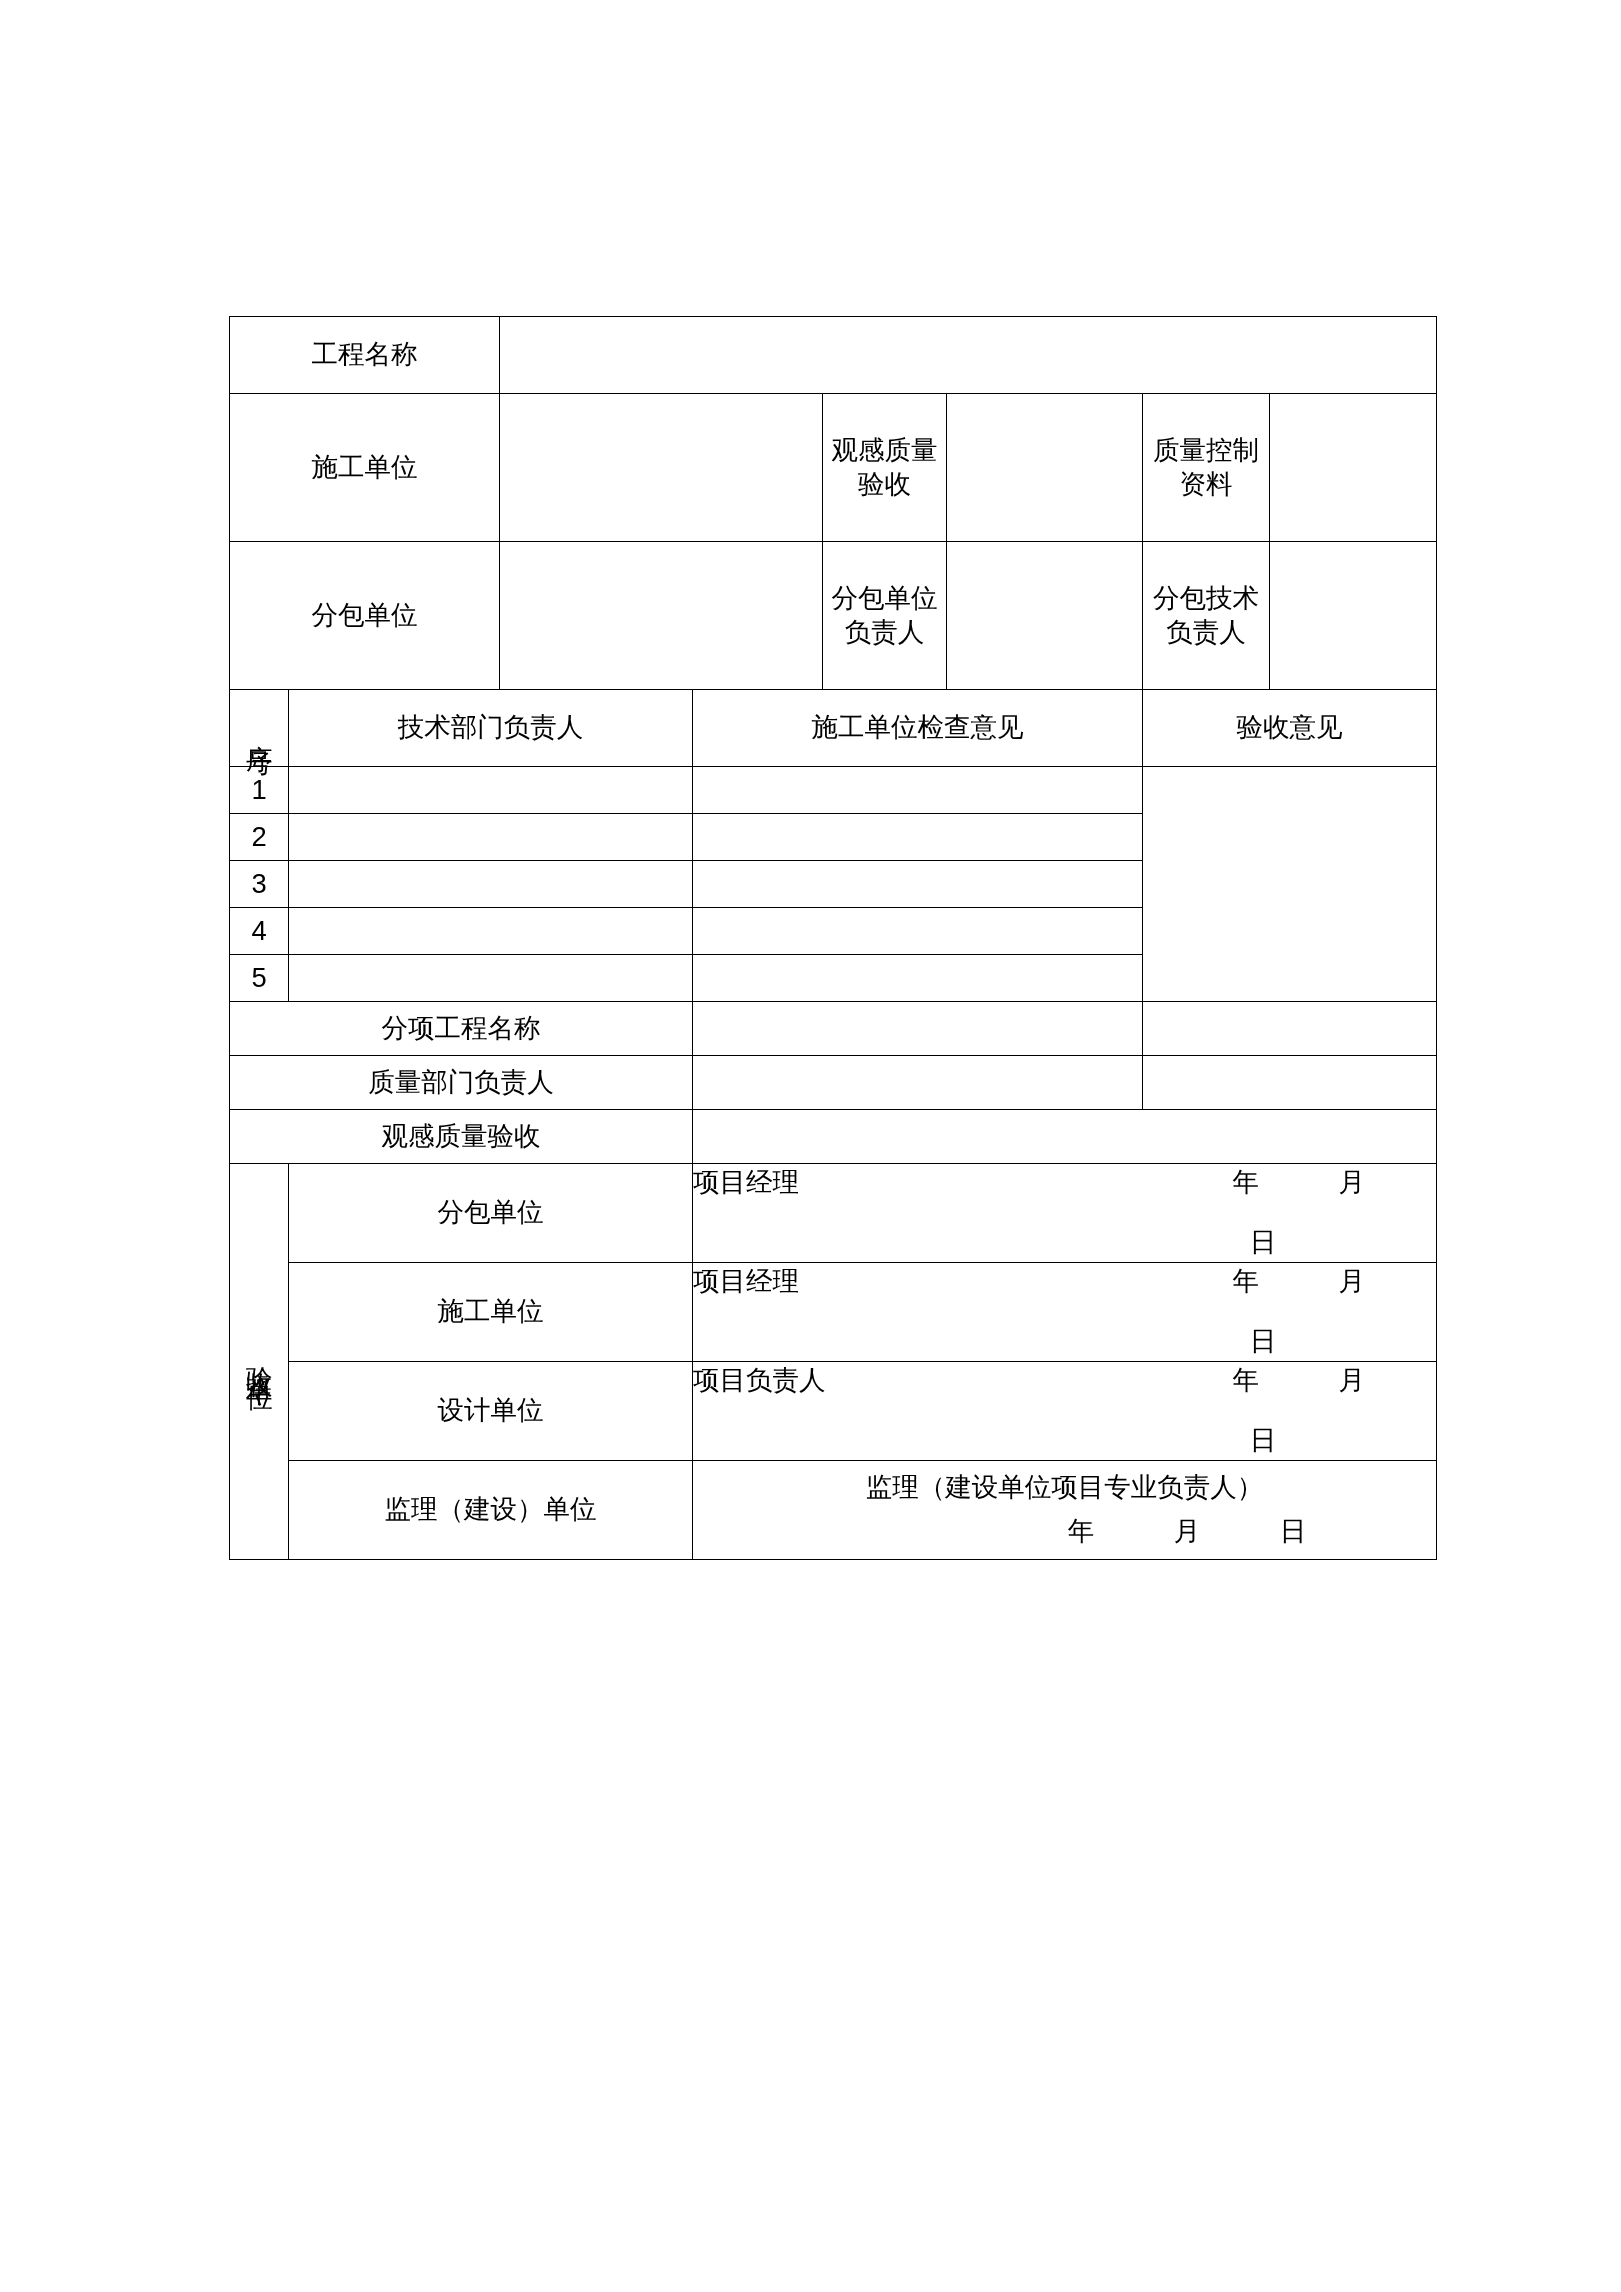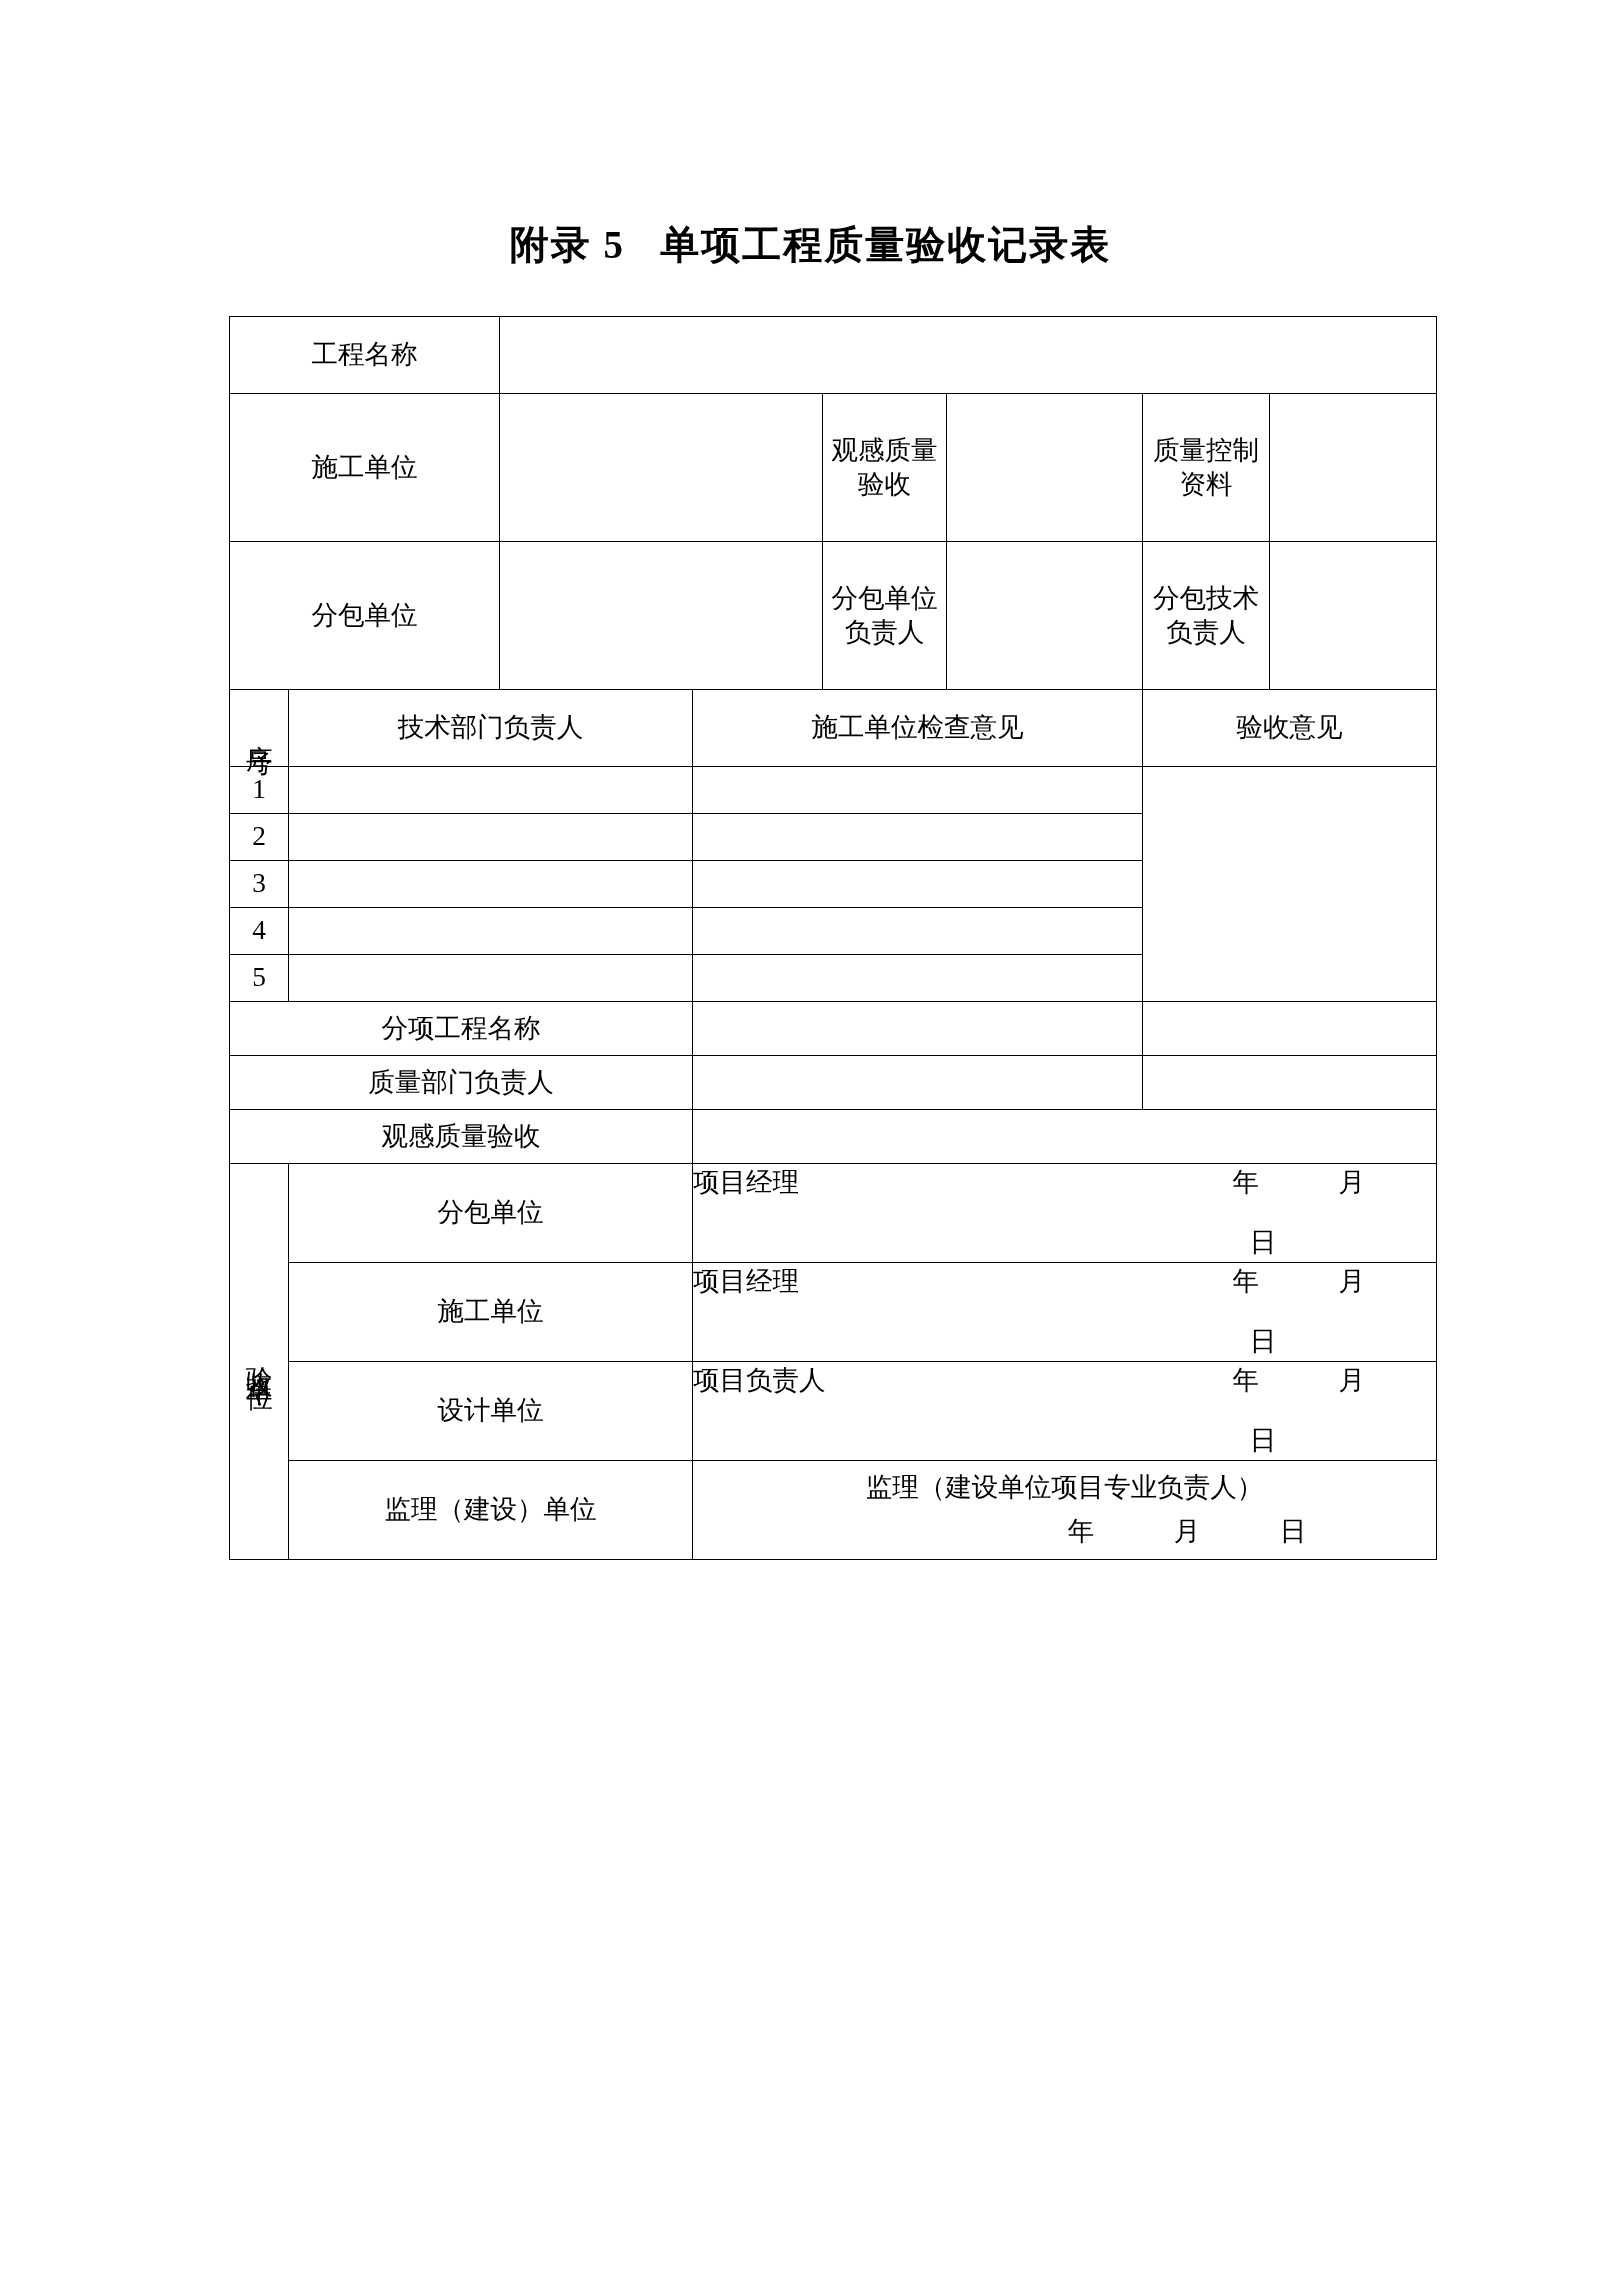--- a/index.html
+++ b/index.html
@@ -39,21 +39,21 @@
 
   
   .form-table {
     position: absolute;
     left: 229px;
     top: 316px;
     width: 1208px;
     border-collapse: collapse;
     table-layout: fixed;
     font-size: 26.5px;
-    font-family: Liberation Serif, serif;
+    font-family: Liberation Sans, sans-serif;
   }
   .form-table td {
     border: 1.6px solid #000000;
     padding: 0;
     vertical-align: middle;
     text-align: center;
     line-height: 1.28;
     word-break: break-all;
   }
 
@@ -111,21 +111,20 @@
     text-align: center;
     font-size: 25.5px;
     font-family: "Liberation Sans", "DejaVu Sans", sans-serif;
   }
 </style>
 </head>
 <body>
 
 <div class="page">
 
-  <div class="doc-title">附录 5   单项工程质量验收记录表</div>
 
   <table class="form-table">
     <colgroup>
       <col style="width:59px">
       <col style="width:211px">
       <col style="width:193px">
       <col style="width:130px">
       <col style="width:124px">
       <col style="width:196px">
       <col style="width:127px">

